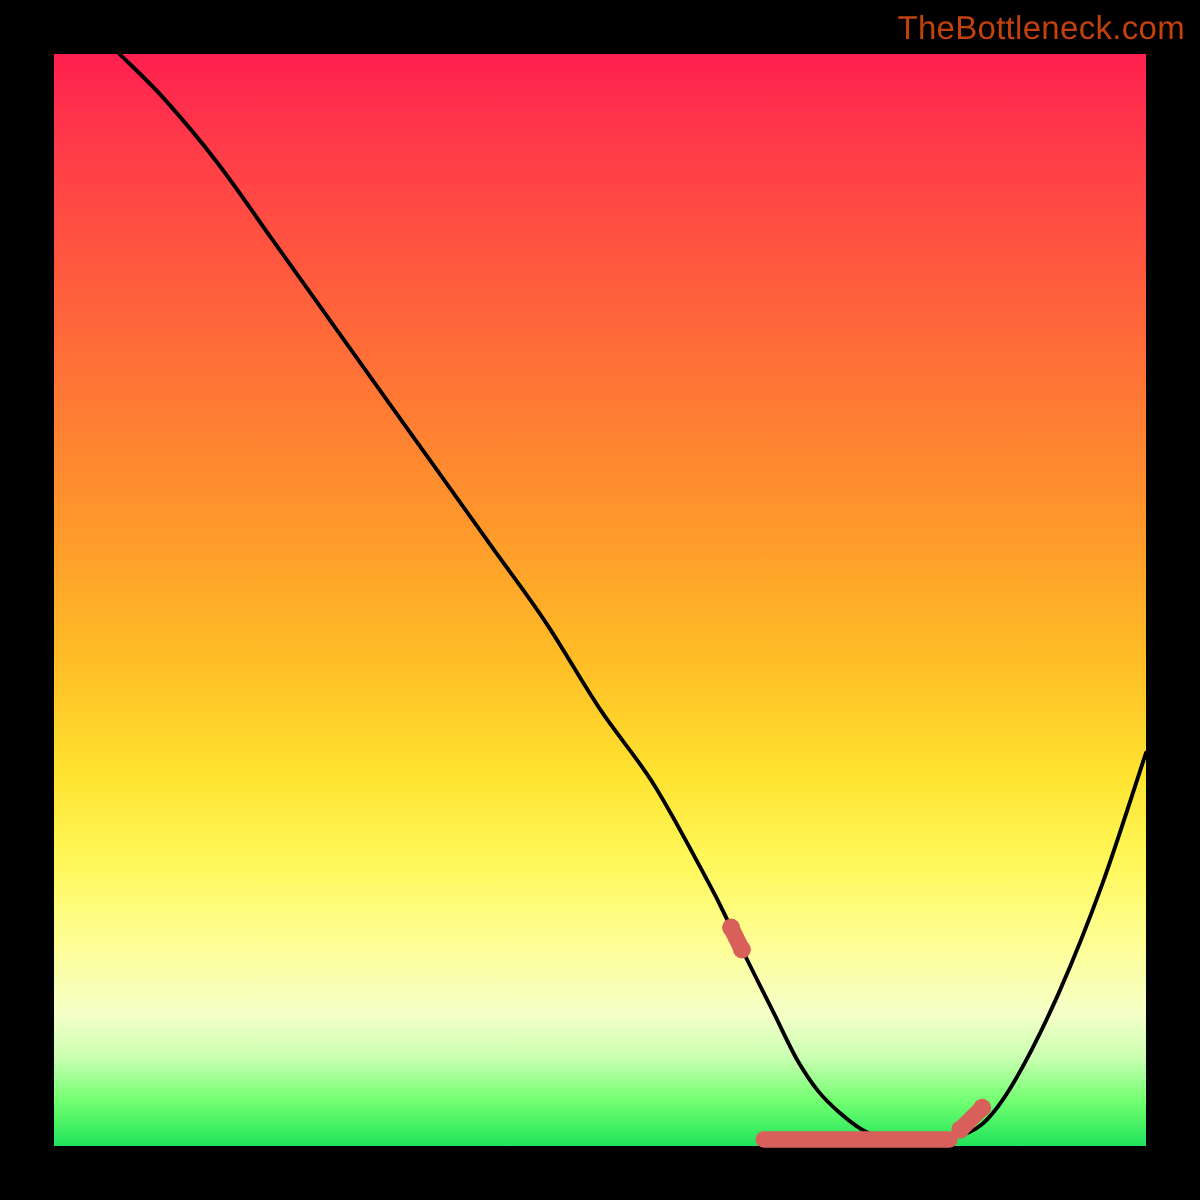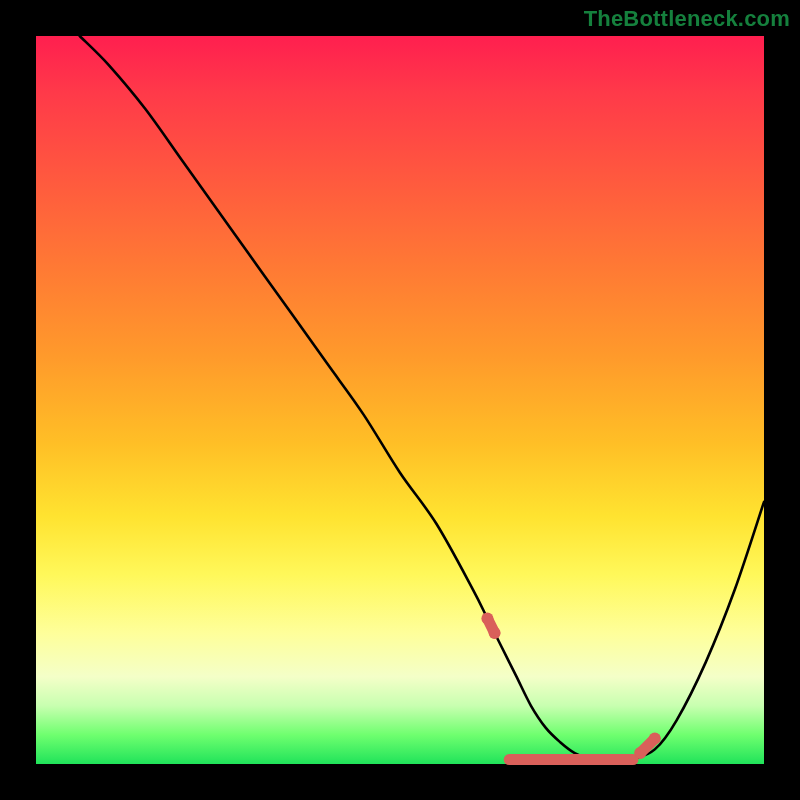--- a/index.html
+++ b/index.html
@@ -40,23 +40,23 @@
       #f4ffc8 88%,
       #c8ffb0 92%,
       #6fff6f 96%,
       #20e35a 100%
     );
   }
   .watermark {
     position: absolute;
     top: 6px;
     right: 10px;
-    color: #15803d;
+    color: #c2410c;
     font-size: 22px;
-    font-weight: 700;
+    font-weight: 400;
     letter-spacing: 0.2px;
   }
   svg.curve {
     position: absolute;
     top: 0;
     left: 0;
     width: 728px;
     height: 728px;
     overflow: visible;
   }

